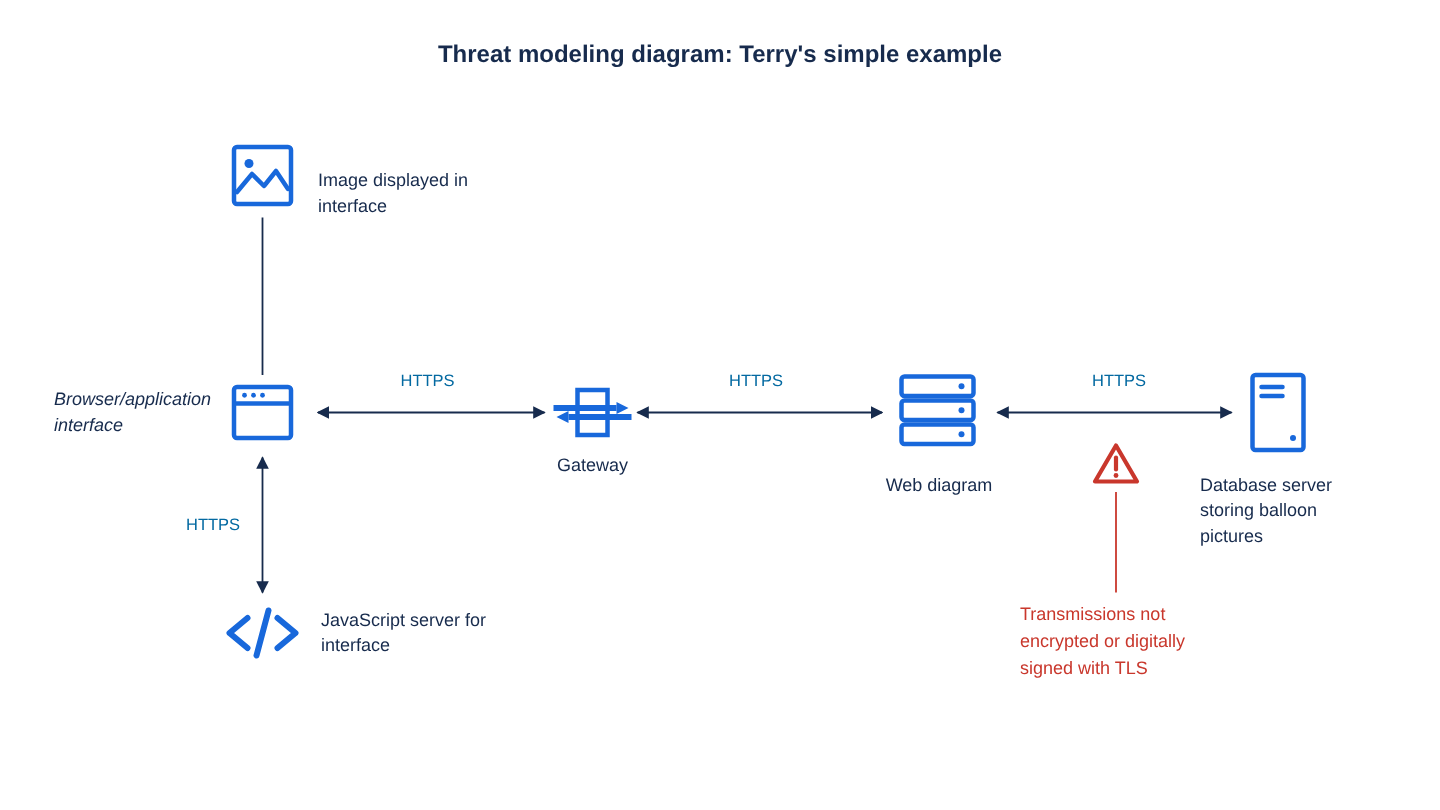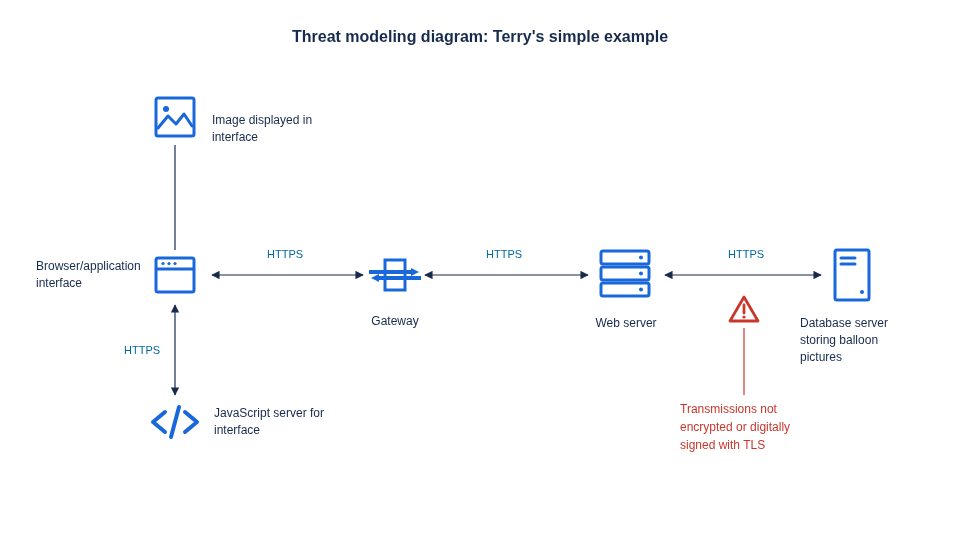--- a/index.html
+++ b/index.html
@@ -117,21 +117,21 @@
     <div class="icon-box">
       <svg width="50" height="50" viewBox="0 0 50 50">
         <rect x="6" y="8" width="38" height="34" rx="2" fill="none" stroke="#1868db" stroke-width="3"></rect>
         <line x1="6" y1="19" x2="44" y2="19" stroke="#1868db" stroke-width="3"></line>
         <circle cx="13" cy="13.5" r="1.6" fill="#1868db"></circle>
         <circle cx="19" cy="13.5" r="1.6" fill="#1868db"></circle>
         <circle cx="25" cy="13.5" r="1.6" fill="#1868db"></circle>
       </svg>
     </div>
   </div>
-  <div class="label label-left" style="position:absolute; left:36px; top:258px; width:110px; text-align:left;">Browser/application interface</div>
+  <div class="label label-left" style="position:absolute; left:36px; top:258px; width:110px; text-align:left;font-style:italic;">Browser/application interface</div>
 
   <div class="node" style="left:147px; top:397px;">
     <div class="icon-box">
       <svg width="56" height="50" viewBox="0 0 56 50">
         <path d="M 18 15 L 6 25 L 18 35" fill="none" stroke="#1868db" stroke-width="4" stroke-linecap="round" stroke-linejoin="round"></path>
         <path d="M 38 15 L 50 25 L 38 35" fill="none" stroke="#1868db" stroke-width="4" stroke-linecap="round" stroke-linejoin="round"></path>
         <line x1="32" y1="10" x2="24" y2="40" stroke="#1868db" stroke-width="4" stroke-linecap="round"></line>
       </svg>
     </div>
   </div>
@@ -141,35 +141,35 @@
     <div class="icon-box">
       <svg width="60" height="50" viewBox="0 0 60 50">
         <rect x="20" y="10" width="20" height="30" fill="none" stroke="#1868db" stroke-width="3"></rect>
         <line x1="4" y1="22" x2="46" y2="22" stroke="#1868db" stroke-width="4" stroke-linecap="butt"></line>
         <line x1="14" y1="28" x2="56" y2="28" stroke="#1868db" stroke-width="4" stroke-linecap="butt"></line>
         <path d="M 46 18 L 54 22 L 46 26 z" fill="#1868db"></path>
         <path d="M 14 24 L 6 28 L 14 32 z" fill="#1868db"></path>
       </svg>
     </div>
   </div>
-  <div class="label" style="position:absolute; left:355px; top:313px; width:80px; text-align:center;">Gateway</div>
+  <div class="label" style="position:absolute; left:355px; top:302px; width:80px; text-align:center;">Gateway</div>
 
   <div class="node" style="left:595px; top:247px;">
     <div class="icon-box">
       <svg width="60" height="54" viewBox="0 0 60 54">
         <rect x="6" y="4" width="48" height="13" rx="2" fill="none" stroke="#1868db" stroke-width="3"></rect>
         <rect x="6" y="20" width="48" height="13" rx="2" fill="none" stroke="#1868db" stroke-width="3"></rect>
         <rect x="6" y="36" width="48" height="13" rx="2" fill="none" stroke="#1868db" stroke-width="3"></rect>
         <circle cx="46" cy="10.5" r="2" fill="#1868db"></circle>
         <circle cx="46" cy="26.5" r="2" fill="#1868db"></circle>
         <circle cx="46" cy="42.5" r="2" fill="#1868db"></circle>
       </svg>
     </div>
   </div>
-  <div class="label" style="position:absolute; left:590px; top:315px; width:72px; text-align:center;">Web server</div>
+  <div class="label" style="position:absolute; left:590px; top:315px; width:72px; text-align:center;">Web diagram</div>
 
   <div class="node" style="left:830px; top:246px;">
     <div class="icon-box">
       <svg width="44" height="58" viewBox="0 0 44 58">
         <rect x="5" y="4" width="34" height="50" rx="2" fill="none" stroke="#1868db" stroke-width="3"></rect>
         <line x1="11" y1="12" x2="25" y2="12" stroke="#1868db" stroke-width="3" stroke-linecap="round"></line>
         <line x1="11" y1="18" x2="25" y2="18" stroke="#1868db" stroke-width="3" stroke-linecap="round"></line>
         <circle cx="32" cy="46" r="2" fill="#1868db"></circle>
       </svg>
     </div>

